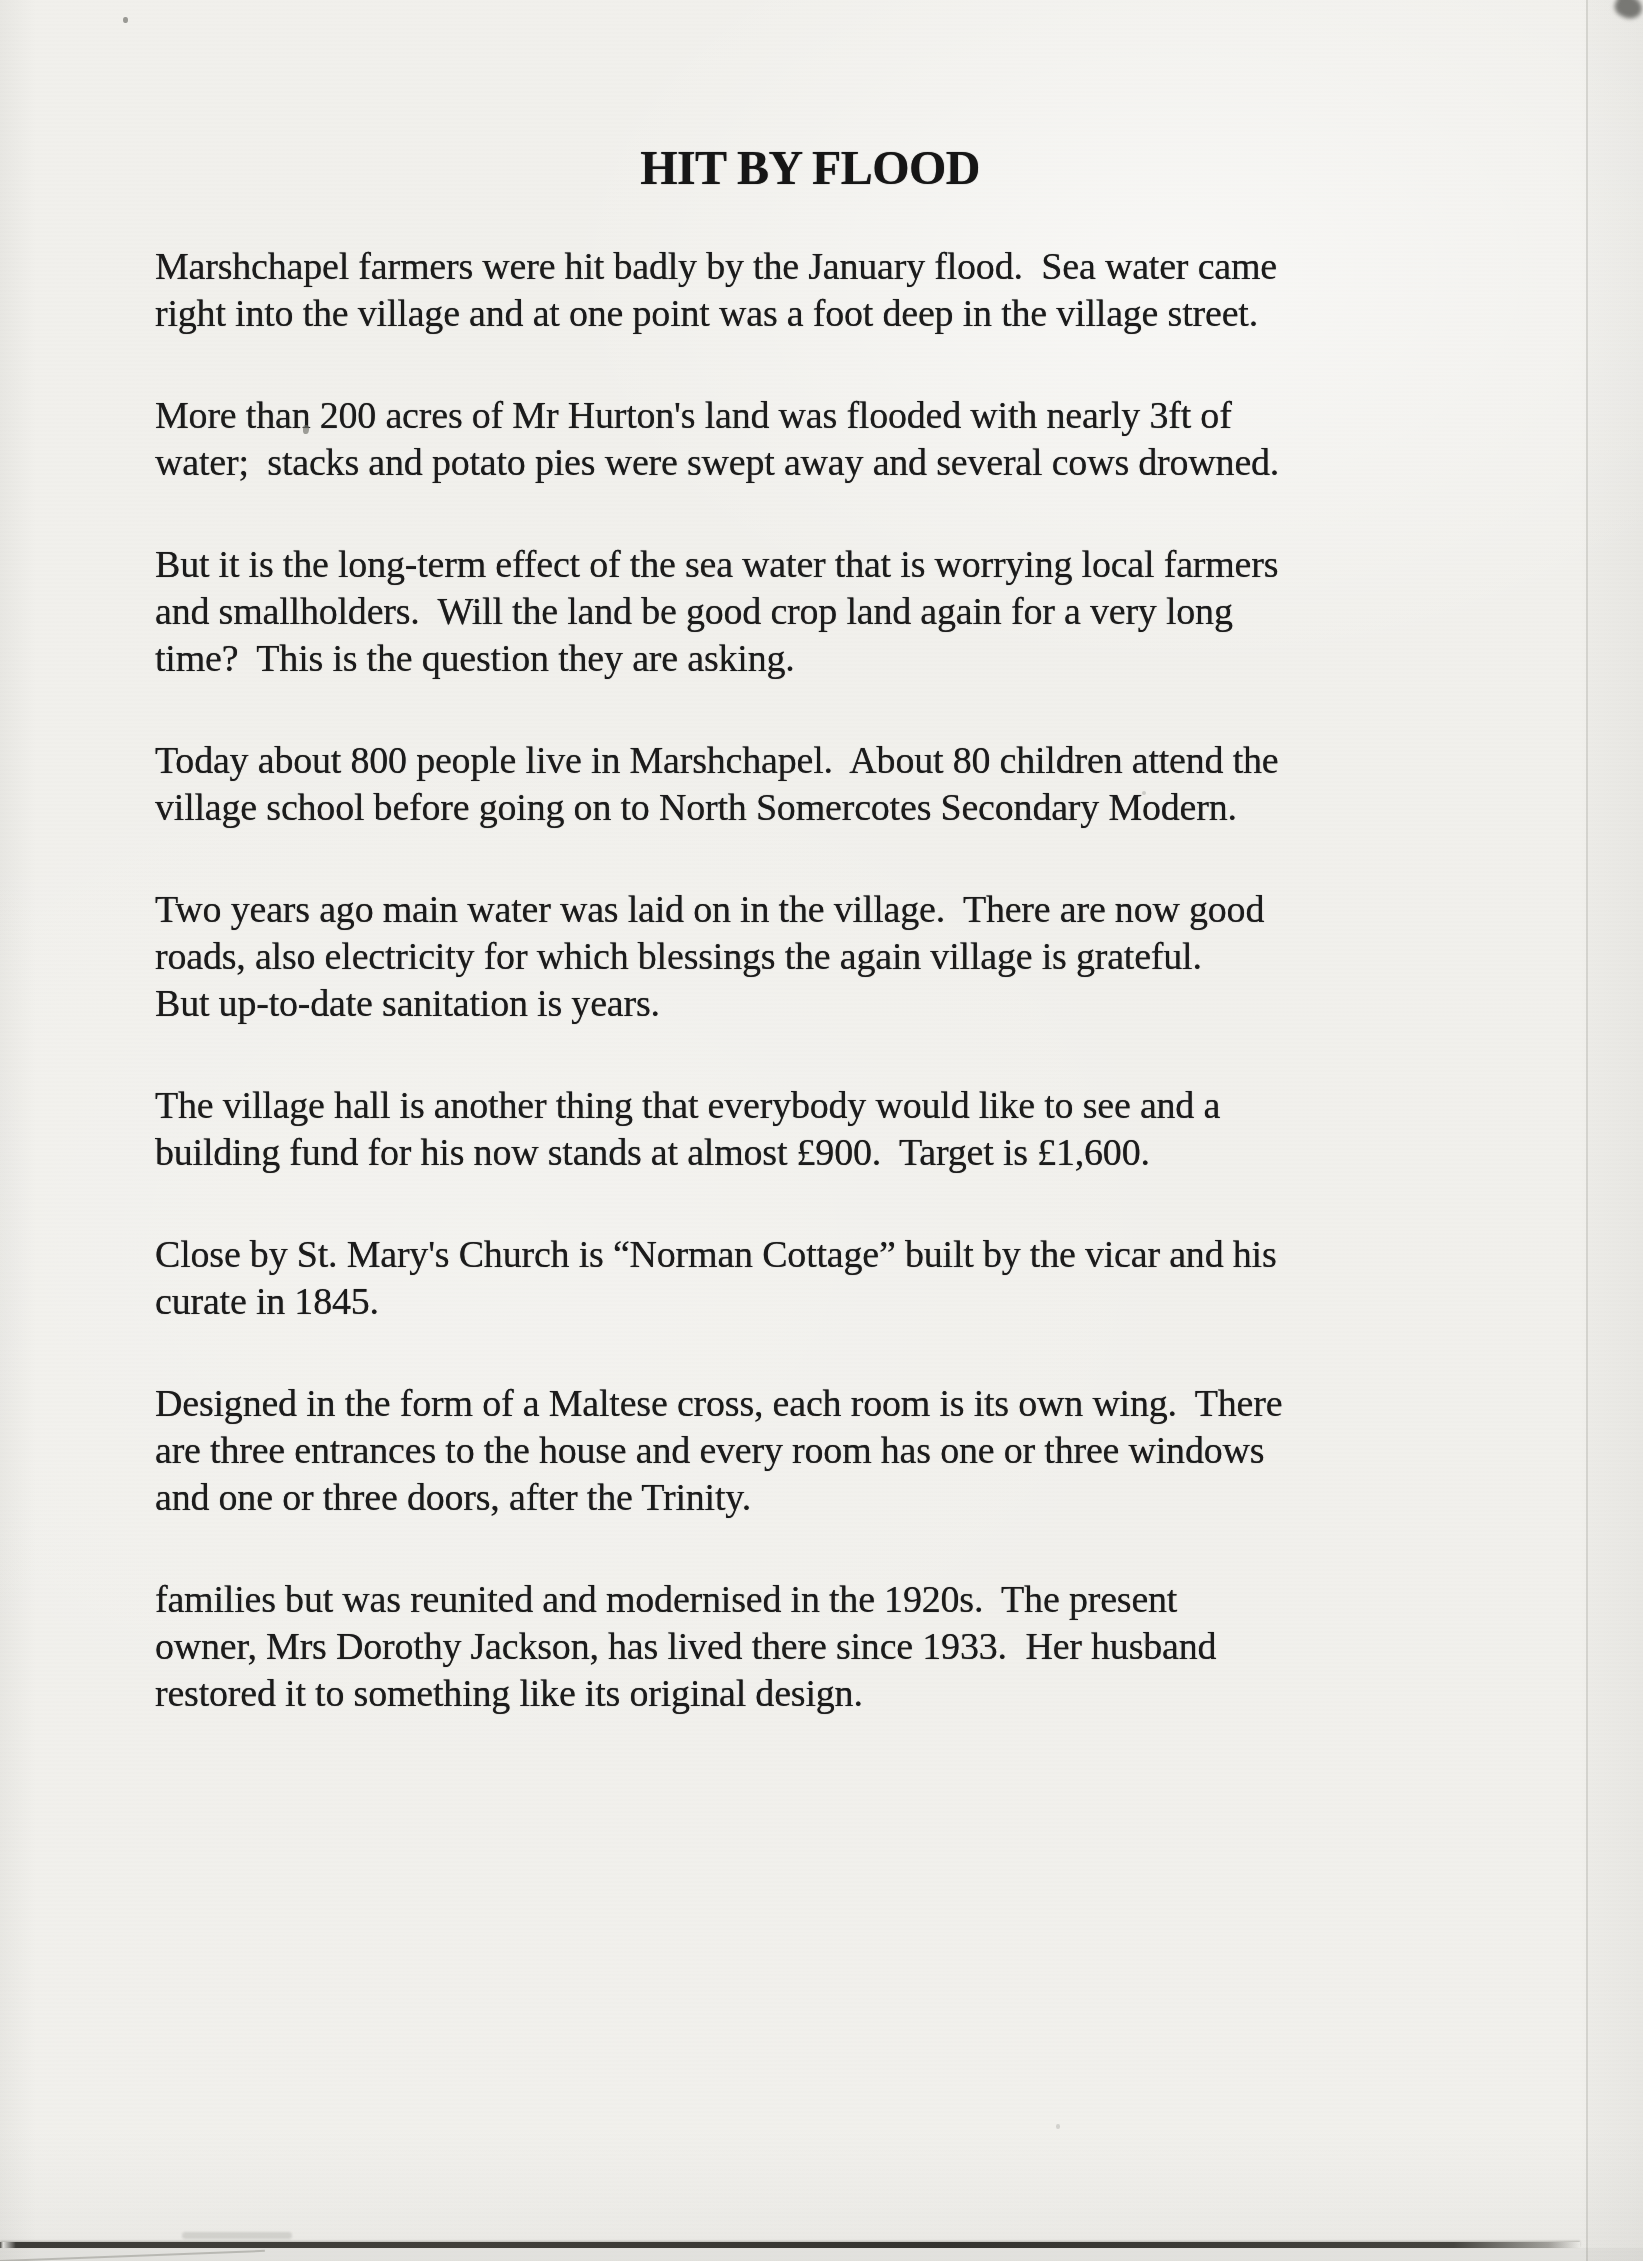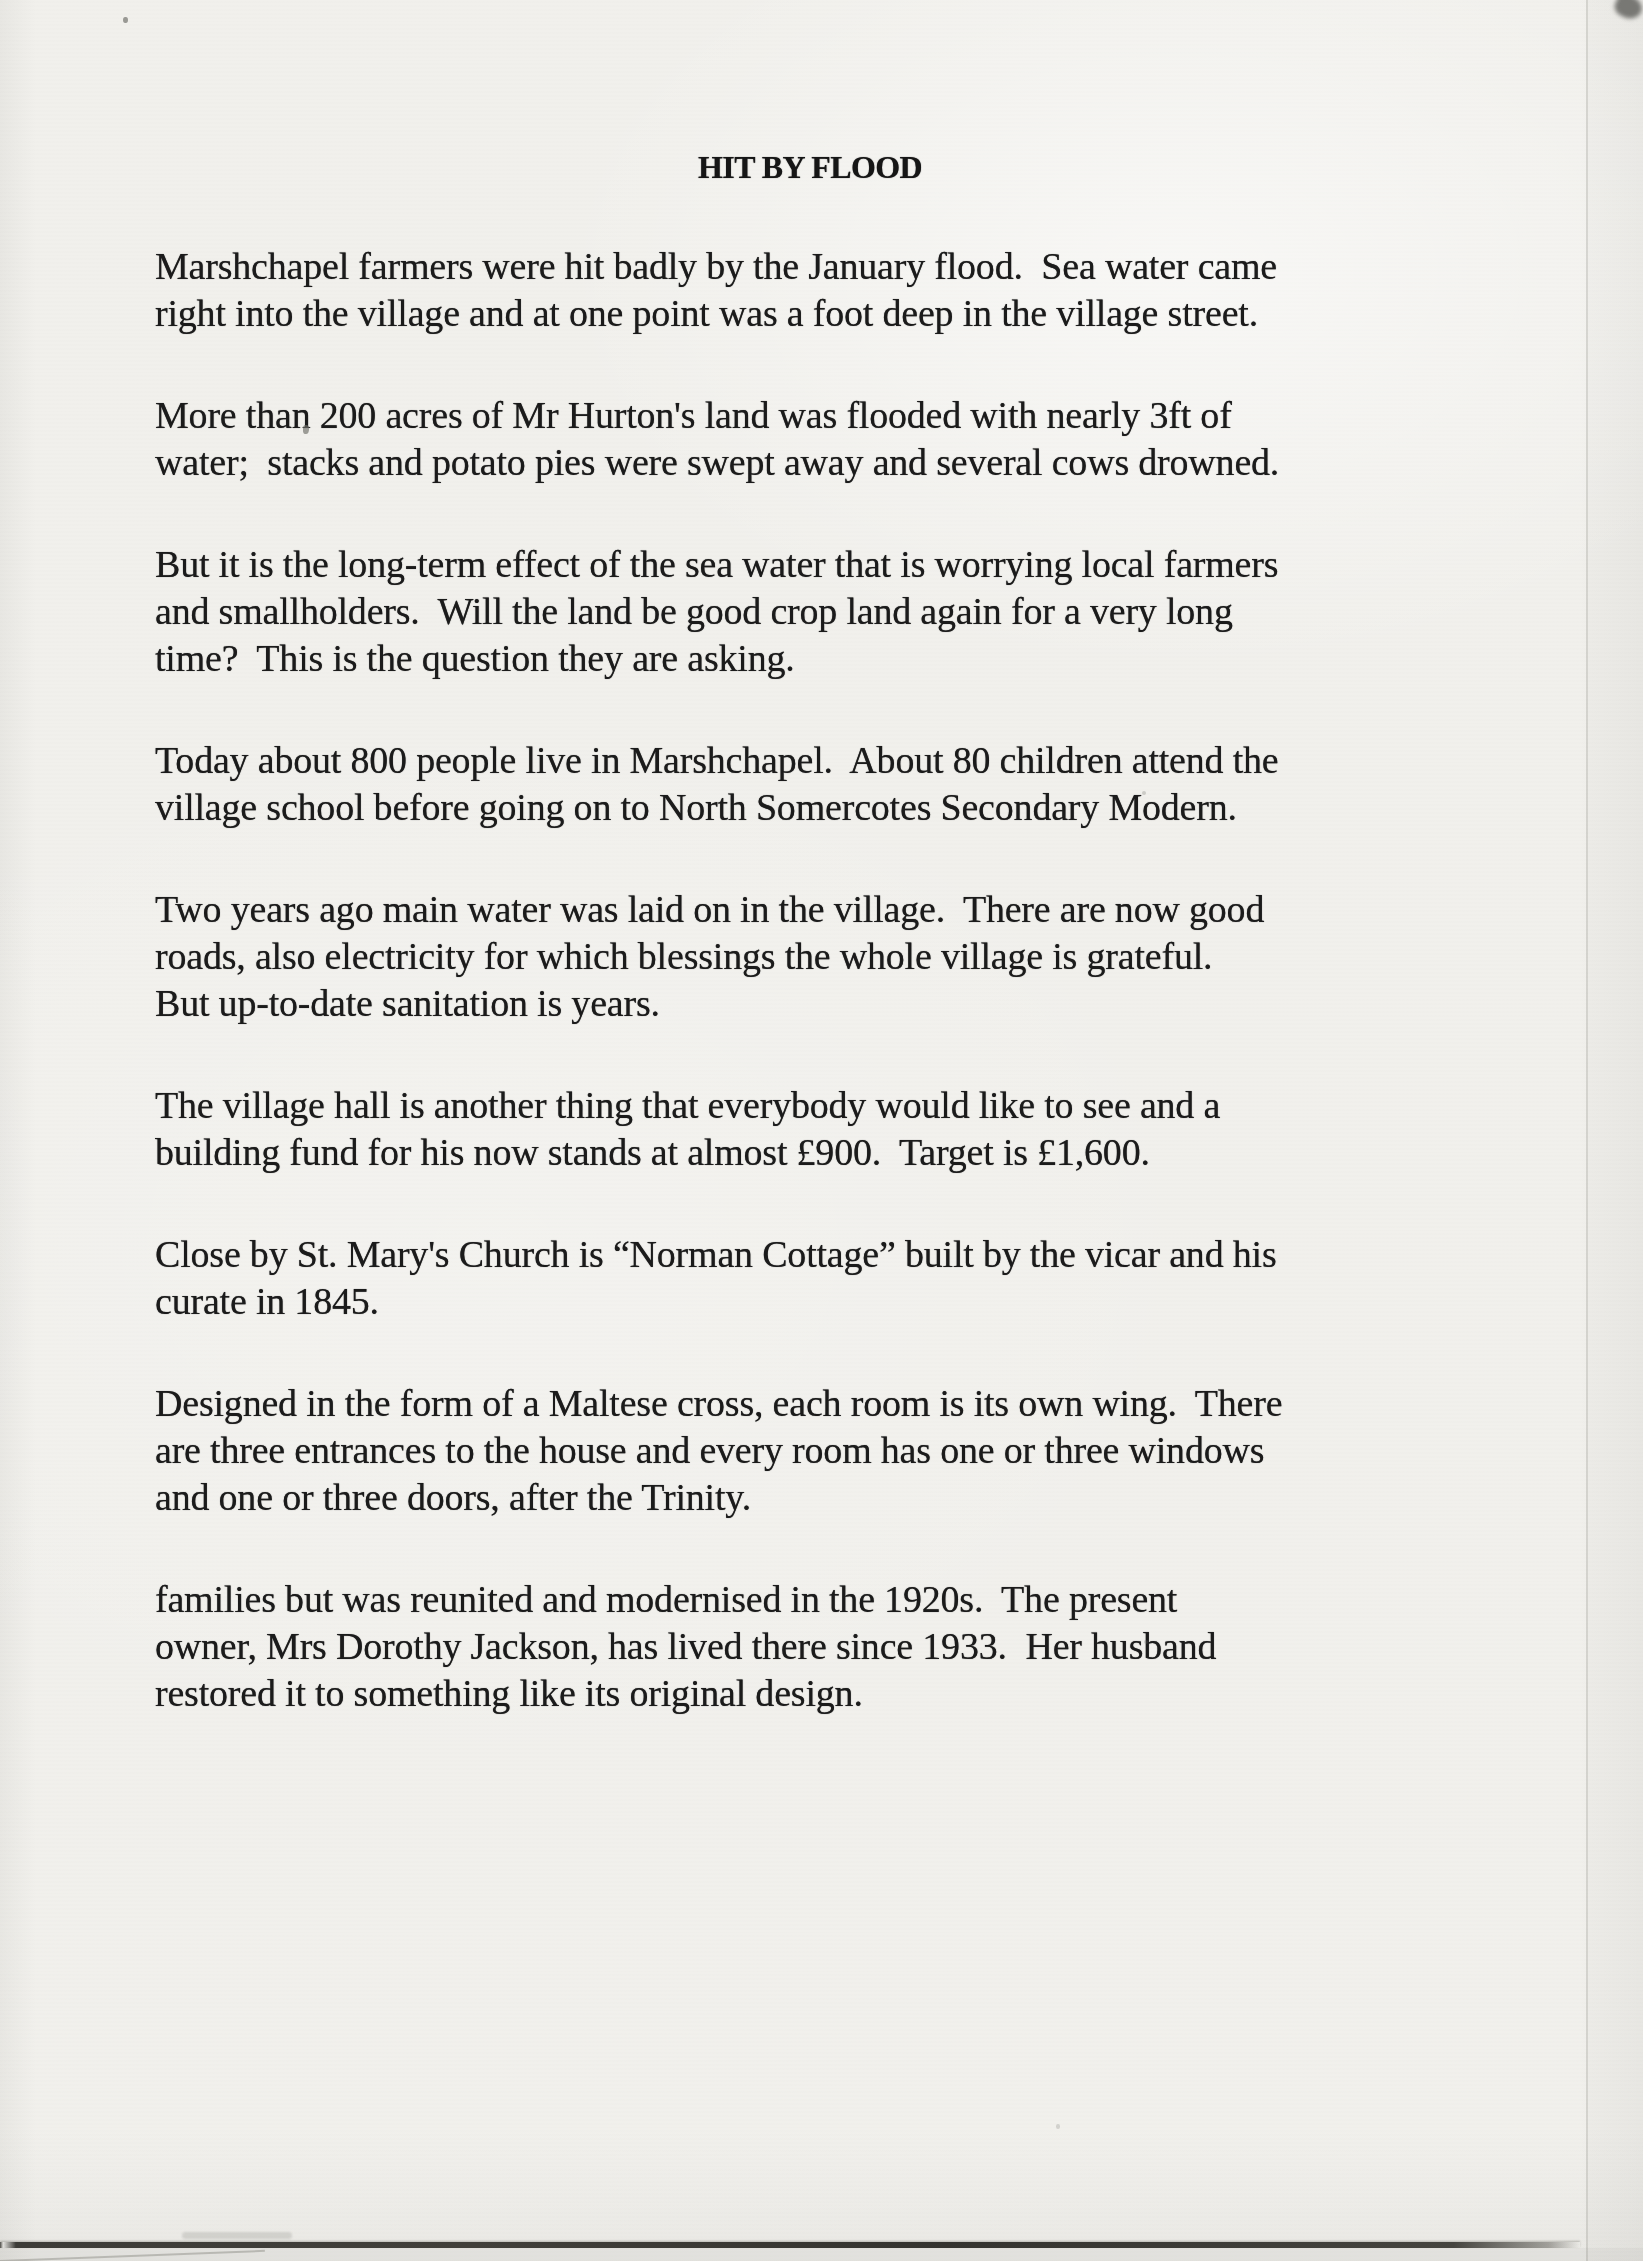--- a/index.html
+++ b/index.html
@@ -22,21 +22,21 @@
       repeating-linear-gradient(0deg, rgba(120,120,112,0.012) 0 1.9px, rgba(255,255,255,0.012) 1.9px 3.9px);
     font-family: "Liberation Serif", "DejaVu Serif", serif;
     color: #1b1b1b;
   }
   .content {
     position: relative;
     padding: 137px 0 0 143px;
     width: 1334px;
   }
   .doc-heading {
-    font-size: 32px;
+    font-size: 48px;
     font-weight: 700;
     line-height: 61px;
     letter-spacing: -0.6px;
     text-align: center;
     width: 1334px;
     margin: 0 0 45px 0;
     color: #161616;
     text-shadow: 0 0 1px rgba(20,20,20,0.75);
   }
   .doc-heading.second {
@@ -157,21 +157,21 @@
       <div class="line">time?  This is the question they are asking.</div>
     </div>
 
     <div class="para">
       <div class="line">Today about 800 people live in Marshchapel.  About 80 children attend the</div>
       <div class="line">village school before going on to North Somercotes Secondary Modern.</div>
     </div>
 
     <div class="para">
       <div class="line">Two years ago main water was laid on in the village.  There are now good</div>
-      <div class="line">roads, also electricity for which blessings the whole village is grateful.</div>
+      <div class="line">roads, also electricity for which blessings the again village is grateful.</div>
       <div class="line">But up-to-date sanitation is years.</div>
     </div>
 
     <div class="para">
       <div class="line">The village hall is another thing that everybody would like to see and a</div>
       <div class="line">building fund for his now stands at almost £900.  Target is £1,600.</div>
     </div>
 
 
     <div class="para">

